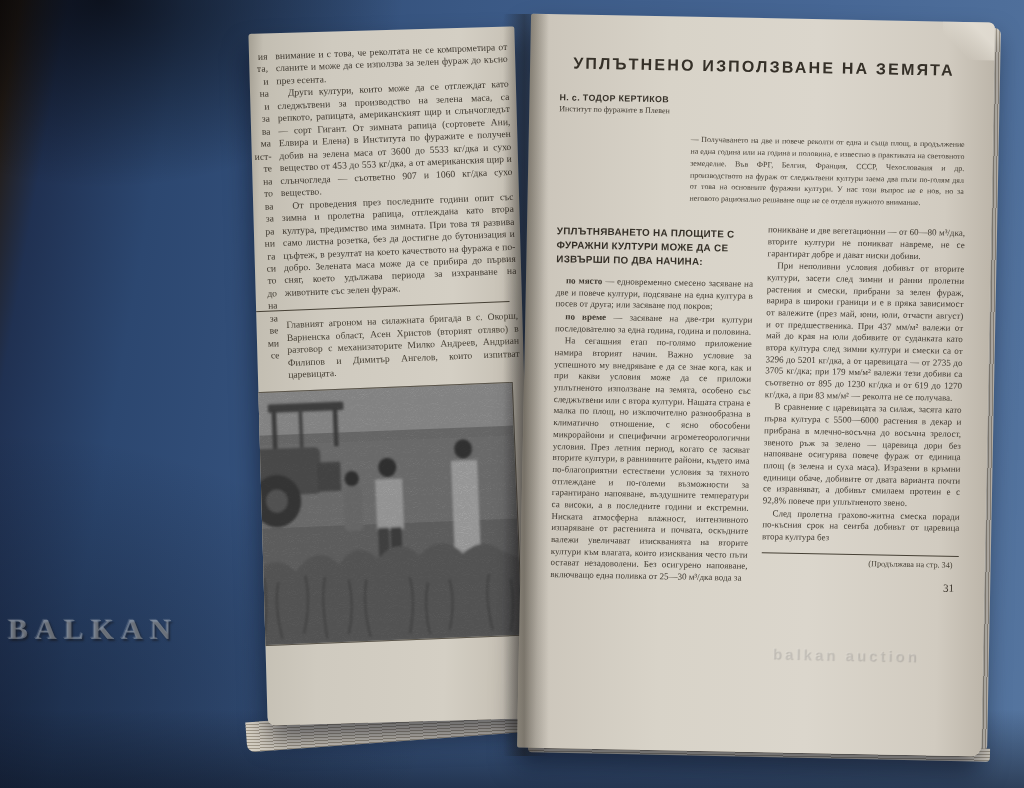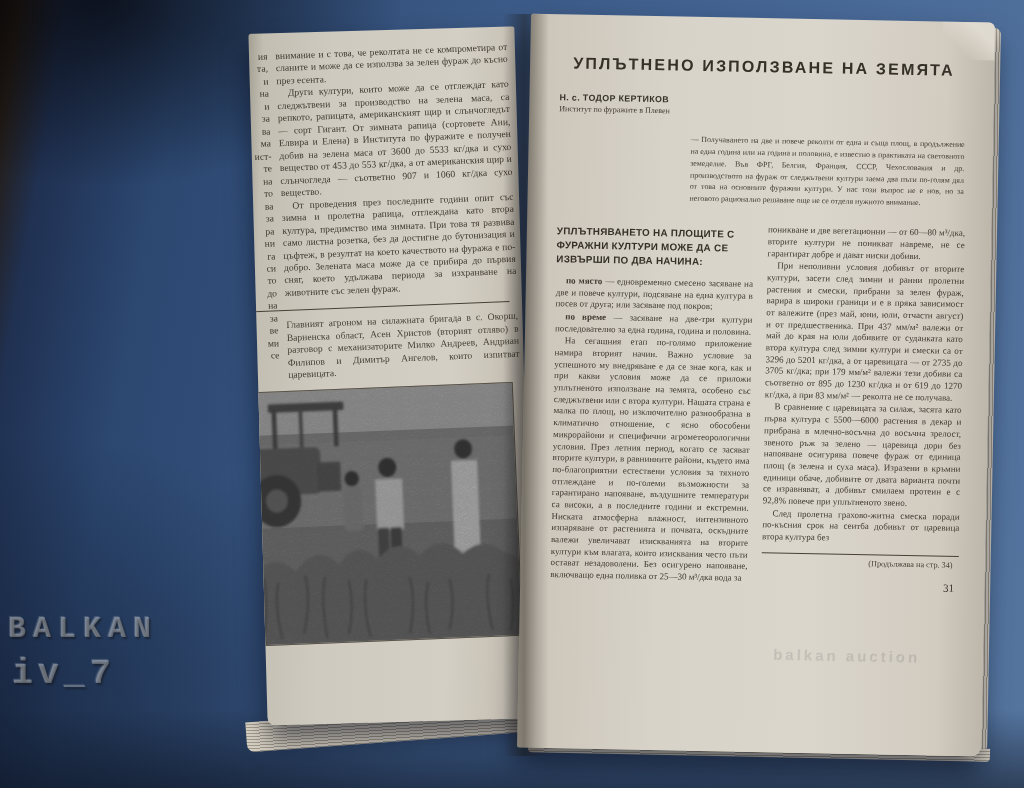--- a/index.html
+++ b/index.html
@@ -65,21 +65,21 @@
   .rp-head{font-family:"Liberation Sans",sans-serif;font-weight:bold;font-size:9.8px;line-height:1.42;
     letter-spacing:.3px;color:#353028;margin:4px 0 9px;}
   .rp-col p{margin:0;font-size:9px;line-height:1.3;text-align:justify;}
   .rp-col p.ind{text-indent:10px;}
   .rp-col p + p{margin-top:1px;}
   .lead{font-weight:bold;}
   .rp-rule{border:0;border-top:1.2px solid #464035;margin:9px 0 4px;}
   .rp-cont{font-size:8.2px;text-align:right;padding-right:6px;color:#464035;}
   .rp-num{margin-top:12px;text-align:right;padding-right:4px;font-size:11px;color:#3e382f;}
   
-  .wm{position:absolute;z-index:9;left:8px;top:612px;font-family:Liberation Mono, monospace;
+  .wm{position:absolute;z-index:9;left:8px;top:612px;font-family:Liberation Serif, serif;
     font-weight:bold;pointer-events:none;}
   .wm div{color:rgba(234,232,228,.32);
     text-shadow:1.5px 1.5px 2px rgba(22,22,26,.55),-1px -1px 1px rgba(255,255,255,.18);}
   .wm-brand{font-size:30px;letter-spacing:7px;}
   .wm-word{font-size:63px;letter-spacing:2px;margin-top:-16px;}
   .wm-code{font-size:35px;letter-spacing:5px;margin-top:8px;margin-left:4px;}
   .wm-ghost{position:absolute;z-index:8;left:772px;top:646px;font-family:"Liberation Sans",sans-serif;
     font-weight:bold;font-size:15px;letter-spacing:3px;color:rgba(255,255,255,.10);
     text-shadow:1px 1px 1px rgba(30,30,34,.15);transform:rotate(1.1deg);pointer-events:none;}
 </style>
@@ -216,17 +216,16 @@
           <div class="rp-num">31</div>
         </div>
       </div>
     </div>
   </div>
 
   <div class="gutter"></div>
 
   <div class="wm">
     <div class="wm-brand">BALKAN</div>
-    <div class="wm-code">iv_7</div>
   </div>
   <div class="wm-ghost">balkan auction</div>
 
 </div>
 
 </body></html>

